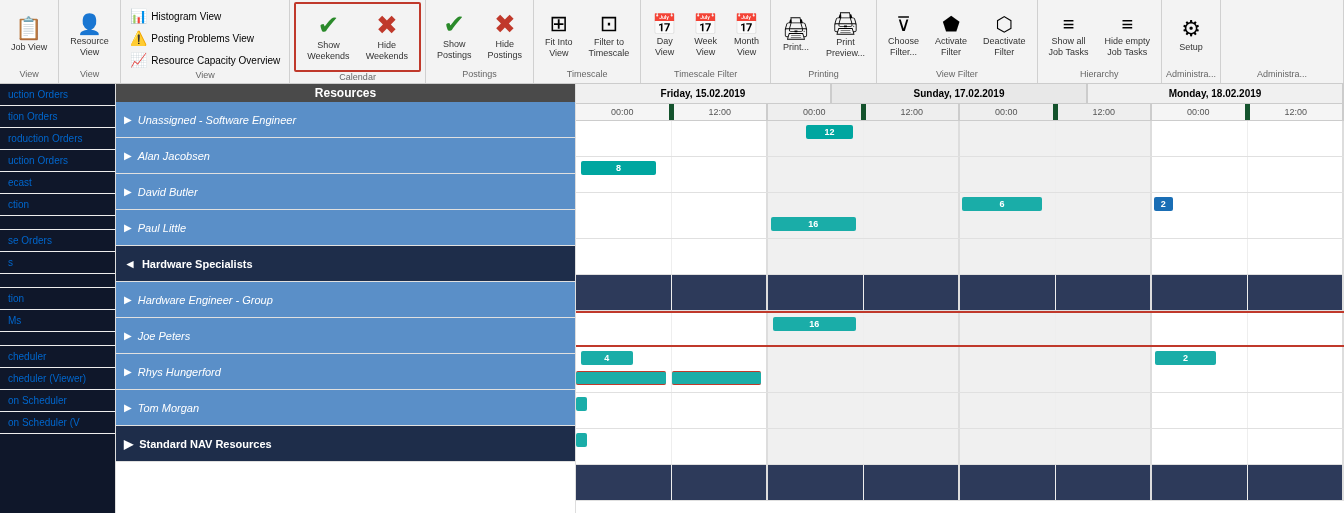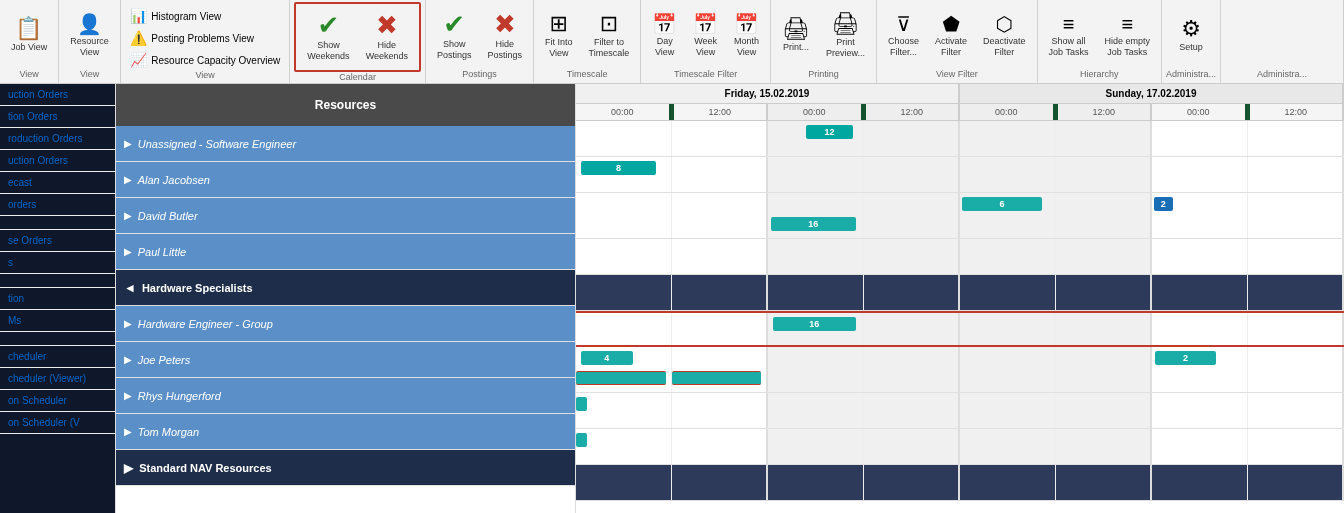--- a/index.html
+++ b/index.html
@@ -97,21 +97,21 @@
       flex-direction: column;
       border-right: 1px solid #ddd;
     }
     .resource-header {
       background: #4a4a4a;
       color: #fff;
       text-align: center;
       padding: 2px;
       font-weight: bold;
       font-size: 12px;
-      height: 42px;
+      height: 18px;
       display: flex;
       align-items: center;
       justify-content: center;
     }
     .resource-list {
       flex: 1;
       overflow-y: auto;
       background: #fff;
     }
     .resource-row {
@@ -387,21 +387,21 @@
 </div>
 
 <div class="main-content">
 
   <div class="sidebar-nav">
     <div class="sidebar-nav-item">uction Orders</div>
     <div class="sidebar-nav-item">tion Orders</div>
     <div class="sidebar-nav-item">roduction Orders</div>
     <div class="sidebar-nav-item">uction Orders</div>
     <div class="sidebar-nav-item">ecast</div>
-    <div class="sidebar-nav-item">orders</div>
+    <div class="sidebar-nav-item">ction</div>
     <div class="sidebar-nav-item" style="height:14px;"></div>
     <div class="sidebar-nav-item">se Orders</div>
     <div class="sidebar-nav-item">s</div>
     <div class="sidebar-nav-item" style="height:14px;"></div>
     <div class="sidebar-nav-item">tion</div>
     <div class="sidebar-nav-item">Ms</div>
     <div class="sidebar-nav-item" style="height:14px;"></div>
     <div class="sidebar-nav-item">cheduler</div>
     <div class="sidebar-nav-item">cheduler (Viewer)</div>
     <div class="sidebar-nav-item">on Scheduler</div>
@@ -464,20 +464,21 @@
 
     </div>
   </div>
 
   <div class="gantt-area">
 
     <div class="gantt-header">
       <div class="gantt-date-row">
         <div class="gantt-date-cell">Friday, 15.02.2019</div>
         <div class="gantt-date-cell" style="background:#e8e8e8;">Sunday, 17.02.2019</div>
+        <div class="gantt-date-cell">Monday, 18.02.2019</div>
       </div>
       <div class="gantt-time-row">
         <div class="gantt-time-cell">00:00</div>
         <div class="gantt-time-cell major">12:00</div>
         <div class="gantt-time-cell" style="background:#eee;">00:00</div>
         <div class="gantt-time-cell major" style="background:#eee;">12:00</div>
         <div class="gantt-time-cell" style="background:#eee;">00:00</div>
         <div class="gantt-time-cell major" style="background:#eee;">12:00</div>
         <div class="gantt-time-cell">00:00</div>
         <div class="gantt-time-cell major">12:00</div>

